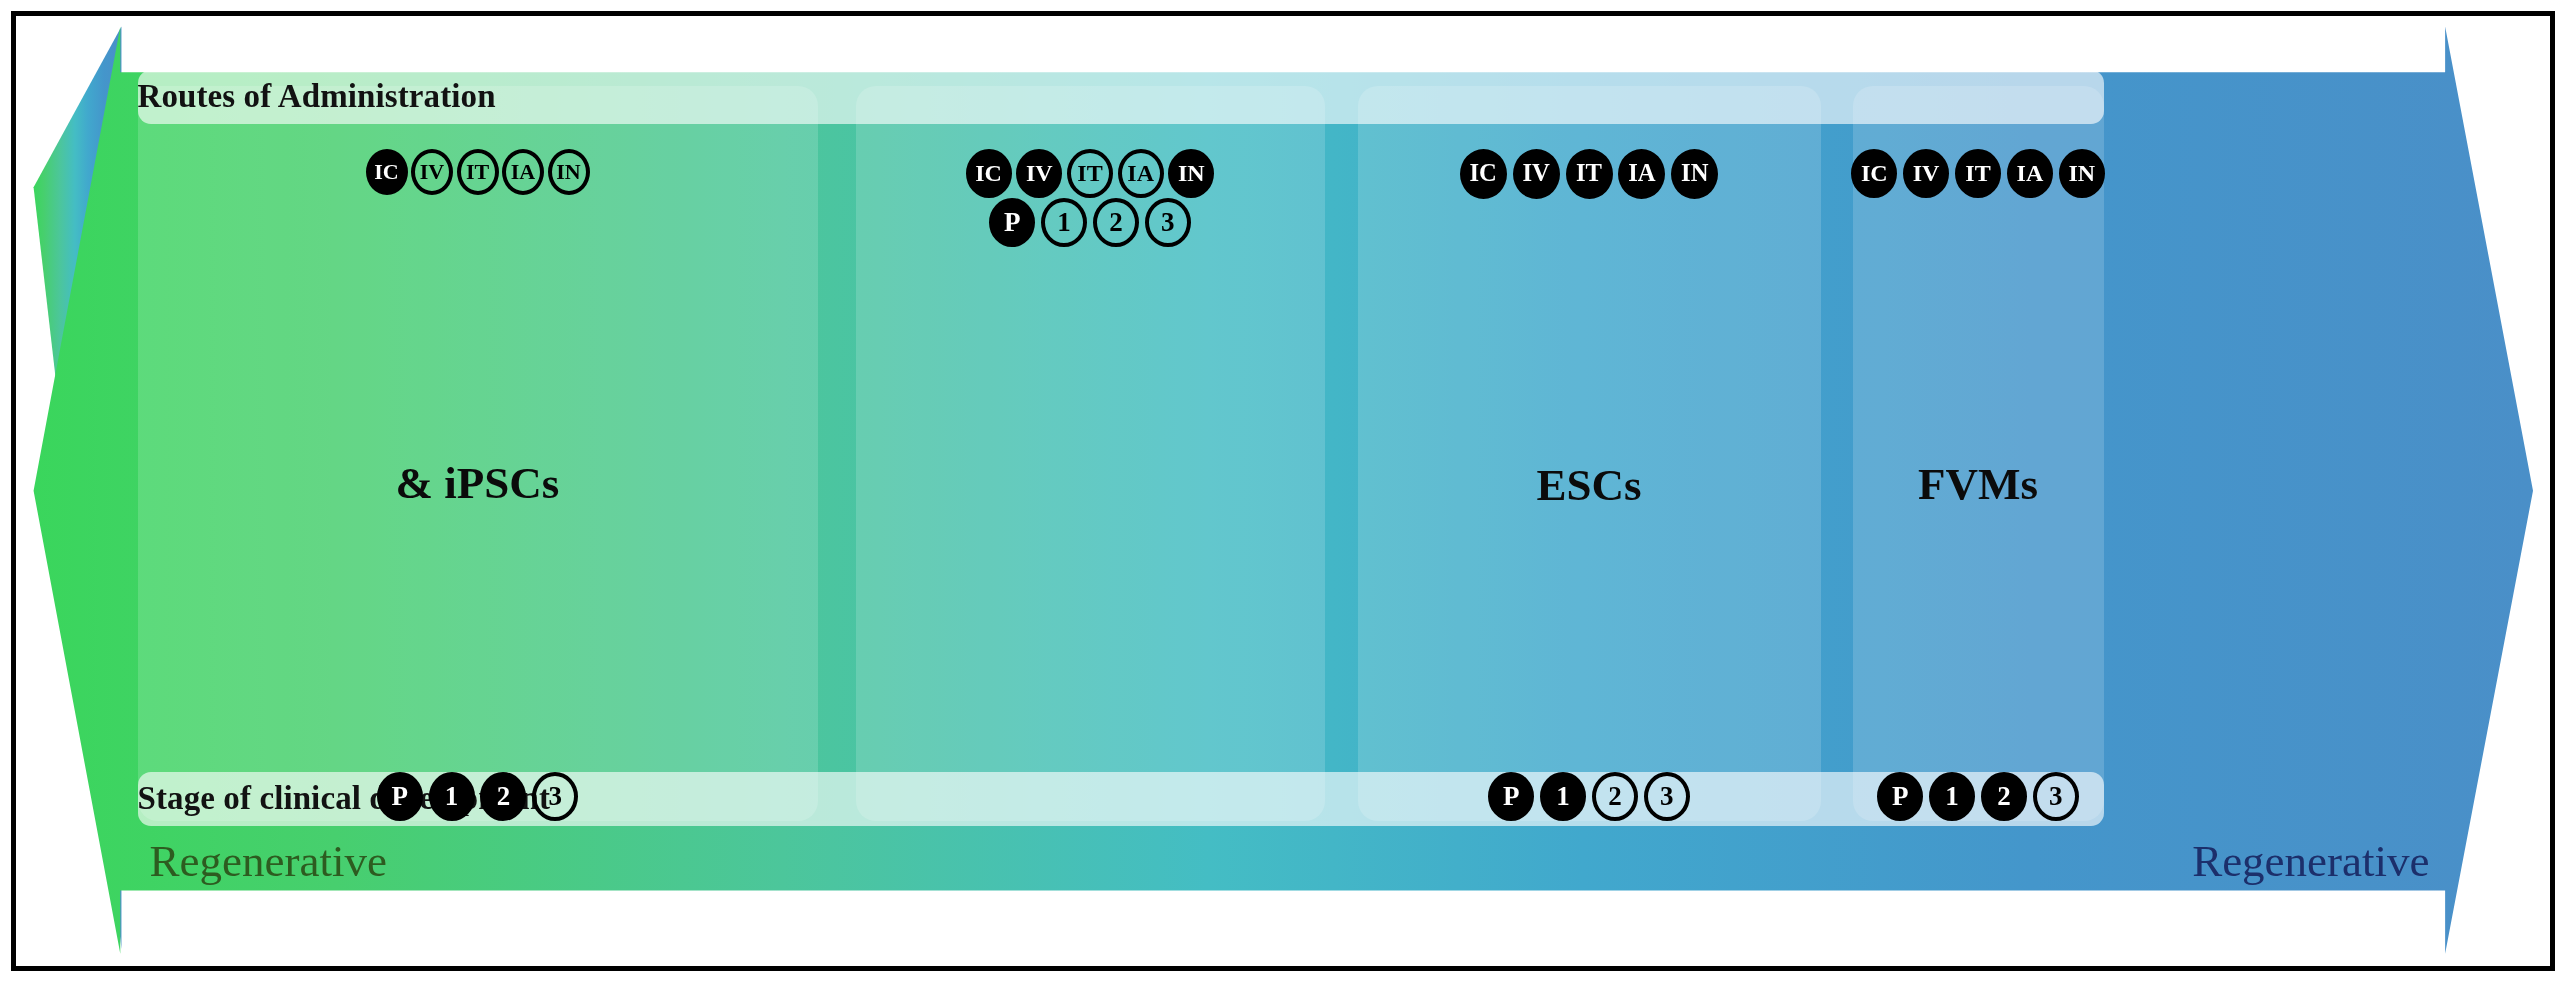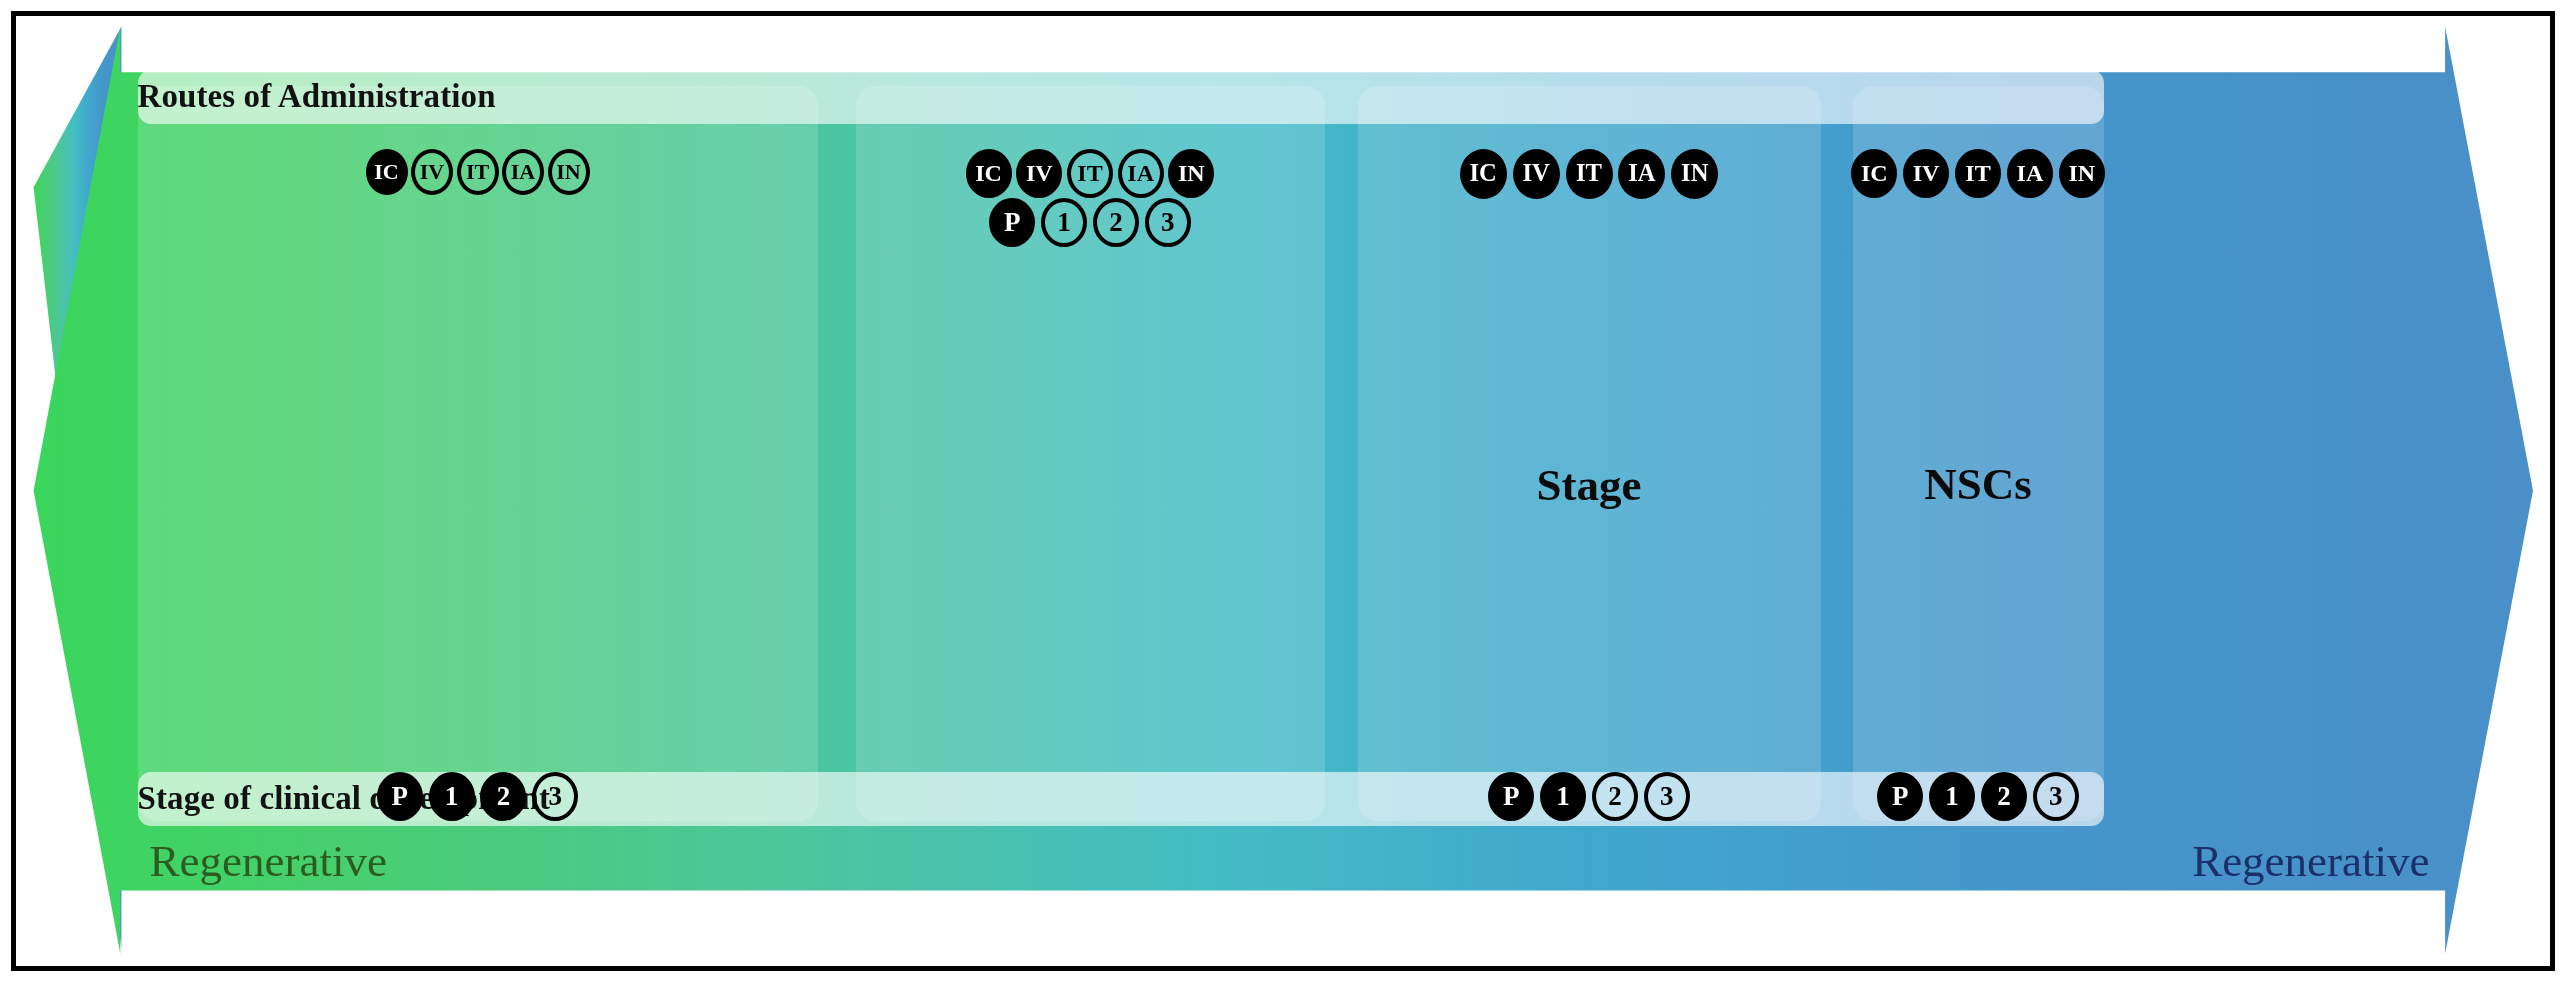--- a/index.html
+++ b/index.html
@@ -142,20 +142,21 @@
     <div class="col" style="left:122px;width:680px;">
       <div class="badge-row routes-row" style="gap: 3.5px;">
           <div class="badge route filled" style="width: 42px; height: 46px; font-size: 22px;">IC</div>
           <div class="badge route outline" style="width: 42px; height: 46px; font-size: 22px;">IV</div>
           <div class="badge route outline" style="width: 42px; height: 46px; font-size: 22px;">IT</div>
           <div class="badge route outline" style="width: 42px; height: 46px; font-size: 22px;">IA</div>
           <div class="badge route outline" style="width: 42px; height: 46px; font-size: 22px;">IN</div>
         </div>
       <div class="col-title">
           <div>
+            <span>&amp; iPSCs</span>
           </div>
         </div>
       <div class="badge-row phases-row">
           <div class="badge phase filled">P</div>
           <div class="badge phase filled">1</div>
           <div class="badge phase filled">2</div>
           <div class="badge phase outline">3</div>
         </div>
     </div>
 
@@ -178,42 +179,42 @@
     <div class="col" style="left:1342px;width:463px;">
       <div class="badge-row routes-row" style="gap: 5.9px;">
           <div class="badge route filled" style="width: 47px; height: 50px; font-size: 24.6px;">IC</div>
           <div class="badge route filled" style="width: 47px; height: 50px; font-size: 24.6px;">IV</div>
           <div class="badge route filled" style="width: 47px; height: 50px; font-size: 24.6px;">IT</div>
           <div class="badge route filled" style="width: 47px; height: 50px; font-size: 24.6px;">IA</div>
           <div class="badge route filled" style="width: 47px; height: 50px; font-size: 24.6px;">IN</div>
         </div>
       <div class="col-title">
           <div>
-            <span>Stage</span>
+            <span>ESCs</span>
           </div>
         </div>
       <div class="badge-row phases-row">
           <div class="badge phase filled">P</div>
           <div class="badge phase filled">1</div>
           <div class="badge phase outline">2</div>
           <div class="badge phase outline">3</div>
         </div>
     </div>
 
     <div class="col" style="left:1837px;width:251px;">
       <div class="badge-row routes-row" style="gap: 5.9px;">
           <div class="badge route filled" style="width: 46px; height: 49px; font-size: 24px;">IC</div>
           <div class="badge route filled" style="width: 46px; height: 49px; font-size: 24px;">IV</div>
           <div class="badge route filled" style="width: 46px; height: 49px; font-size: 24px;">IT</div>
           <div class="badge route filled" style="width: 46px; height: 49px; font-size: 24px;">IA</div>
           <div class="badge route filled" style="width: 46px; height: 49px; font-size: 24px;">IN</div>
         </div>
       <div class="col-title">
           <div>
-            <span>NSCs</span>
+            <span>FVMs</span>
           </div>
         </div>
       <div class="badge-row phases-row">
           <div class="badge phase filled">P</div>
           <div class="badge phase filled">1</div>
           <div class="badge phase filled">2</div>
           <div class="badge phase outline">3</div>
         </div>
     </div>
 

